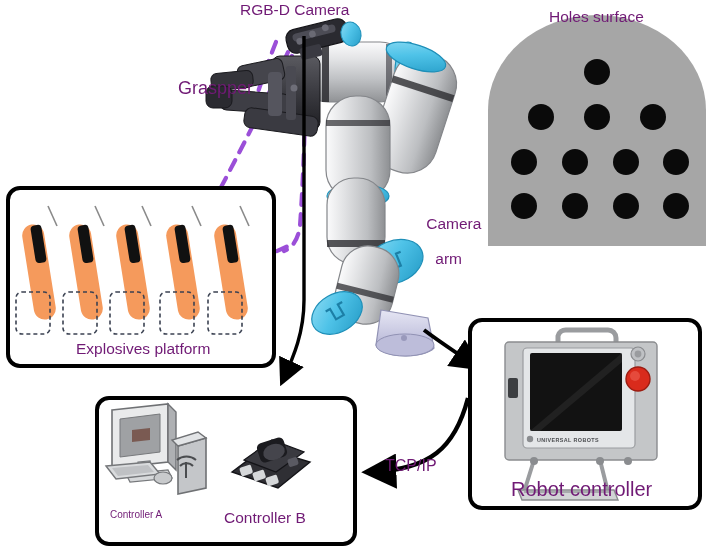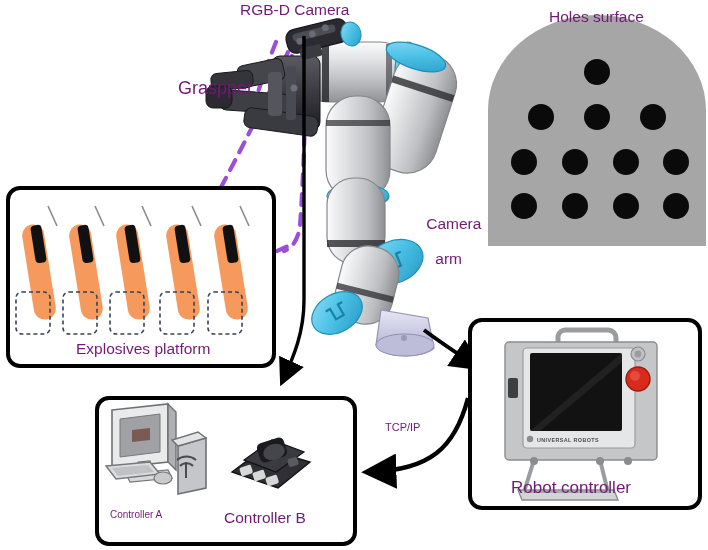--- a/index.html
+++ b/index.html
@@ -304,17 +304,17 @@
     <span>Camera</span><br>
     <span>arm</span>
   </div>
 
   <div class="lbl nosel" style="left:76px; top:340px; font-size:15.5px;">Explosives platform</div>
 
   <div class="lbl nosel" style="left:110px; top:509px; font-size:10px;">Controller A</div>
 
   <div class="lbl nosel" style="left:224px; top:509px; font-size:15.5px;">Controller B</div>
 
-  <div class="lbl nosel" style="left:511px; top:478px; font-size:17px;">Robot controller</div>
-
-  <div class="lbl nosel" style="left:385px; top:421px; font-size:11px;">TCP/IP</div>
+  <div class="lbl nosel" style="left:511px; top:478px; font-size:20px;">Robot controller</div>
+
+  <div class="lbl nosel" style="left:385px; top:457px; font-size:16px;">TCP/IP</div>
 
 </div>
 
 </body></html>

